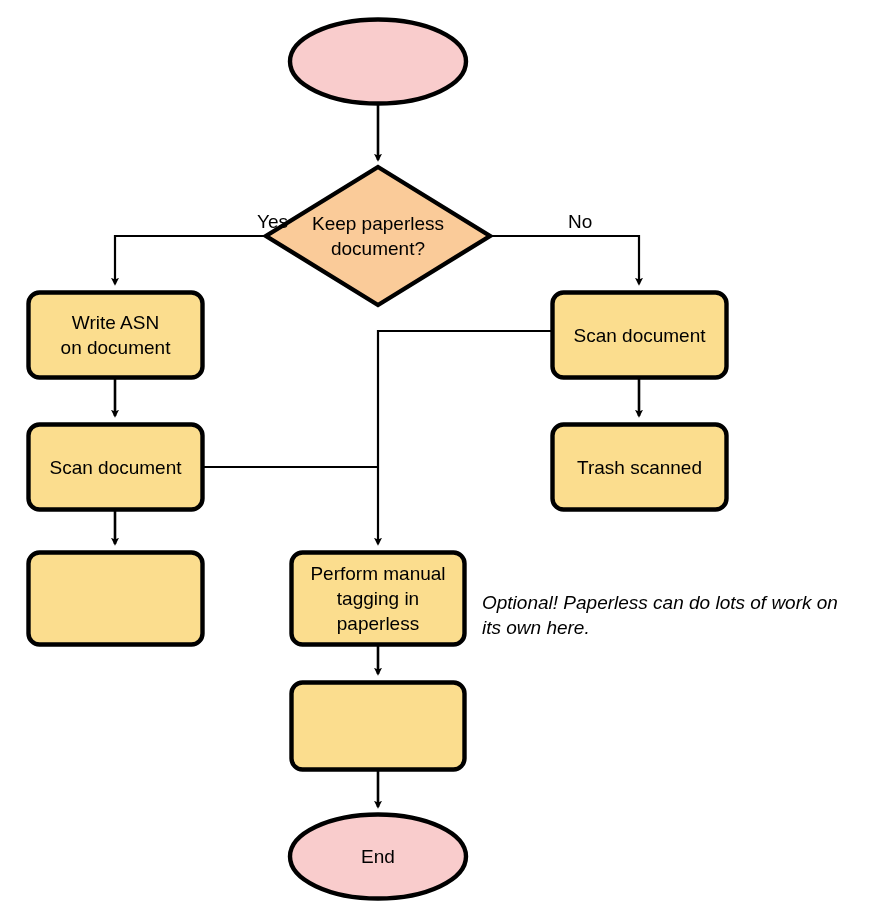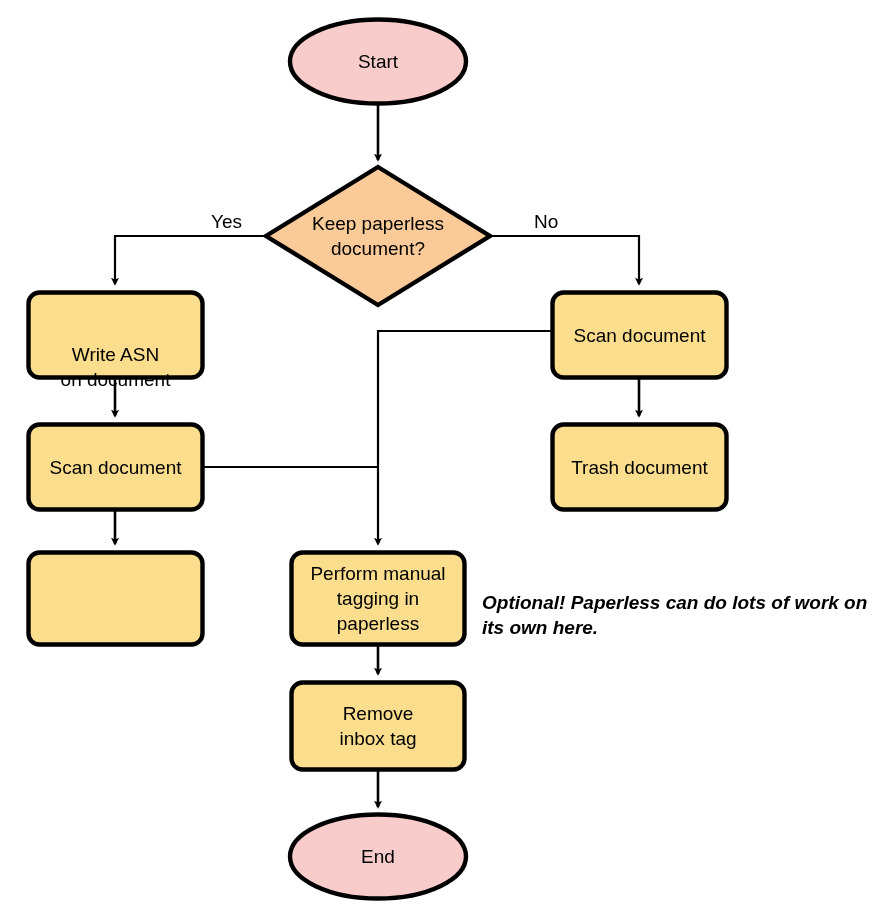--- a/index.html
+++ b/index.html
@@ -33,29 +33,29 @@
     line-height: 25px;
     white-space: pre-line;
     pointer-events: none;
   }
   .edge-label {
     position: absolute;
     color: #000000;
     font-size: 19px;
     line-height: 22px;
     white-space: nowrap;
+    margin-left: 46px;
   }
   .note-text {
     position: absolute;
     color: #000000;
     font-size: 19px;
     line-height: 25px;
     font-style: italic;
     white-space: pre-line;
-    font-weight: bold;
   }
 </style>
 </head>
 <body>
 
 <div id="canvas">
 
   <svg id="flow-svg" viewBox="0 0 888 907">
     <defs>
       <marker id="arrowhead" markerWidth="10" markerHeight="10" refX="6.2" refY="4" orient="auto" markerUnits="userSpaceOnUse">
@@ -103,44 +103,41 @@
       <rect x="552.5" y="424.5" width="174" height="85" rx="11" ry="11" fill="#FBDD8E" stroke="#000000" stroke-width="4.4"></rect>
 
       <rect x="291.5" y="552.5" width="173" height="92" rx="11" ry="11" fill="#FBDD8E" stroke="#000000" stroke-width="4.4"></rect>
 
       <rect x="291.5" y="682.5" width="173" height="87" rx="11" ry="11" fill="#FBDD8E" stroke="#000000" stroke-width="4.4"></rect>
 
       <ellipse cx="378" cy="856.5" rx="88" ry="42" fill="#F9CCCC" stroke="#000000" stroke-width="4.4"></ellipse>
     </g>
   </svg>
 
-  <div class="node-label" style="left:289px; top:19px; width:178px; height:85px;">Start</div>
 
   <div class="node-label" style="left:266px; top:167px; width:224px; height:138px;">Keep paperless
 document?</div>
 
-  <div class="node-label" style="left:27px; top:291px; width:177px; height:88px;margin-top:32px;">Write ASN
+  <div class="node-label" style="left:27px; top:291px; width:177px; height:88px;">Write ASN
 on document</div>
 
   <div class="node-label" style="left:27px; top:423px; width:177px; height:88px;">Scan document</div>
 
 
   <div class="node-label" style="left:551px; top:291px; width:177px; height:88px;">Scan document</div>
 
-  <div class="node-label" style="left:551px; top:423px; width:177px; height:88px;">Trash document</div>
+  <div class="node-label" style="left:551px; top:423px; width:177px; height:88px;">Trash scanned</div>
 
   <div class="node-label" style="left:290px; top:551px; width:176px; height:95px;">Perform manual
 tagging in
 paperless</div>
 
-  <div class="node-label" style="left:290px; top:681px; width:176px; height:90px;">Remove
-inbox tag</div>
 
   <div class="node-label" style="left:289px; top:814px; width:178px; height:85px;">End</div>
 
   <div class="edge-label" style="left:211px; top:211px;">Yes</div>
 
-  <div class="edge-label" style="left:534px; top:211px;">No</div>
+  <div class="edge-label" style="left:522px; top:211px;">No</div>
 
   <div class="note-text" style="left:482px; top:590px; width:400px;">Optional! Paperless can do lots of work on
 its own here.</div>
 
 </div>
 
 </body></html>

